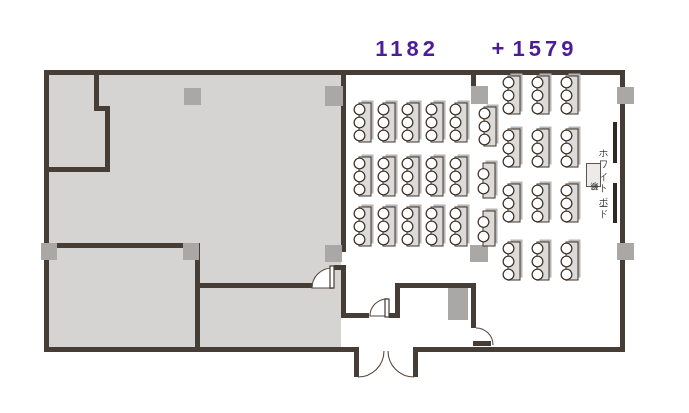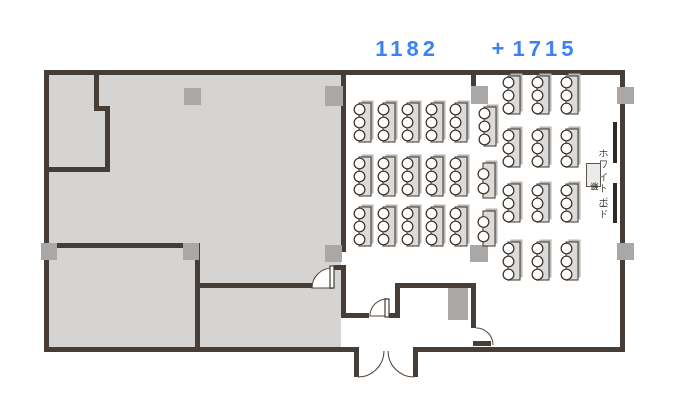--- a/index.html
+++ b/index.html
@@ -11,21 +11,21 @@
   .pillar{fill:#a9a8a6;}
   .table{fill:#dcdbd9;stroke:#3f352d;stroke-width:1;}
   .table-shadow{fill:#b8b6b4;}
   .chair{fill:#ffffff;stroke:#3f352d;stroke-width:1.3;}
   .door-arc{fill:#ffffff;stroke:#55493f;stroke-width:1.1;}
   .door-arc-open{fill:none;stroke:#55493f;stroke-width:1.1;}
   .door-leaf-white{fill:#ffffff;stroke:#463d36;stroke-width:1.2;}
   .door-leaf-dark{fill:#463d36;}
   .whiteboard{fill:#2e2925;}
   .title{position:absolute;top:36px;transform:translateX(-50%);
-         color:#3b82f6;font-weight:bold;font-size:22px;letter-spacing:4px;
+         color:#4c1d95;font-weight:bold;font-size:22px;letter-spacing:4px;
          font-family:"Liberation Sans",sans-serif;white-space:nowrap;}
   .v-label{position:absolute;writing-mode:vertical-rl;text-orientation:upright;
            font-size:9.5px;letter-spacing:1px;color:#3a3a3a;line-height:1;}
   .lectern{position:absolute;left:586px;top:163px;width:15px;height:24px;
            background:#ecebe9;border:1px solid #5a544e;box-sizing:border-box;
            display:flex;align-items:center;justify-content:center;
            writing-mode:vertical-rl;text-orientation:upright;
            font-size:8px;color:#333;line-height:1;}
 </style>
 </head>
@@ -309,19 +309,19 @@
           <rect x="485.5" y="208.5" width="12" height="35" class="table-shadow"></rect>
           <rect x="483" y="211" width="12" height="35" class="table"></rect>
           <circle cx="483.5" cy="222" r="5.4" class="chair"></circle>
           <circle cx="483.5" cy="236.5" r="5.4" class="chair"></circle>
         </g>
       </g>
   </svg>
 
   <div class="title" style="left:407px;">1182</div>
   <div class="title" style="left:498px;letter-spacing:0;">+</div>
-  <div class="title" style="left:545px;">1715</div>
+  <div class="title" style="left:545px;">1579</div>
 
   <div class="v-label" style="left:599px;top:142px;height:74px;">ホワイトボード</div>
 
   <div class="lectern">演台</div>
 
 </div>
 
 </body></html>

